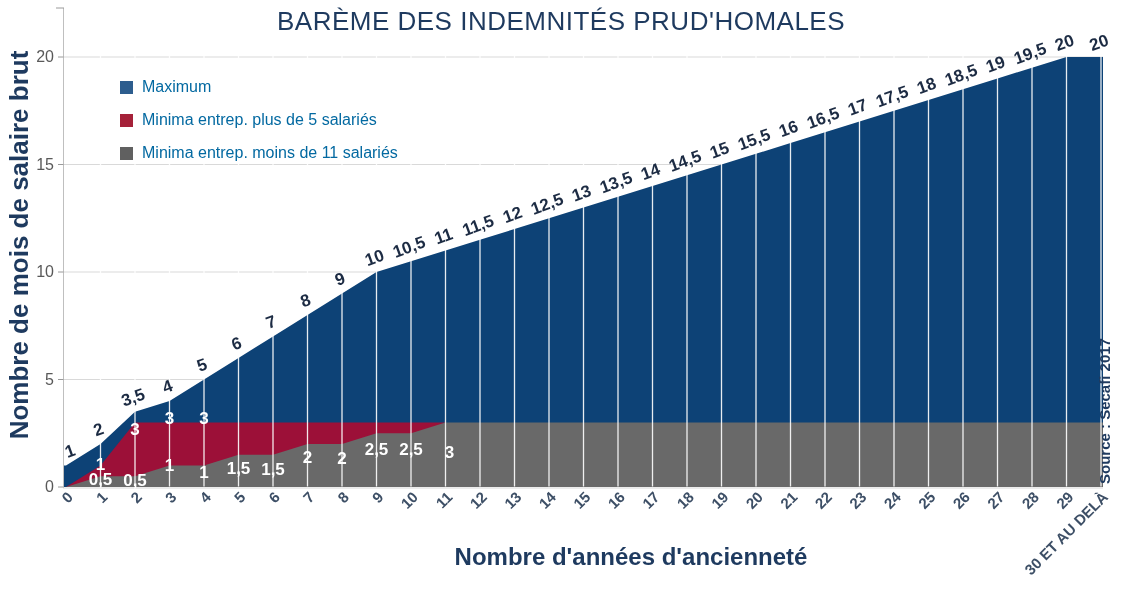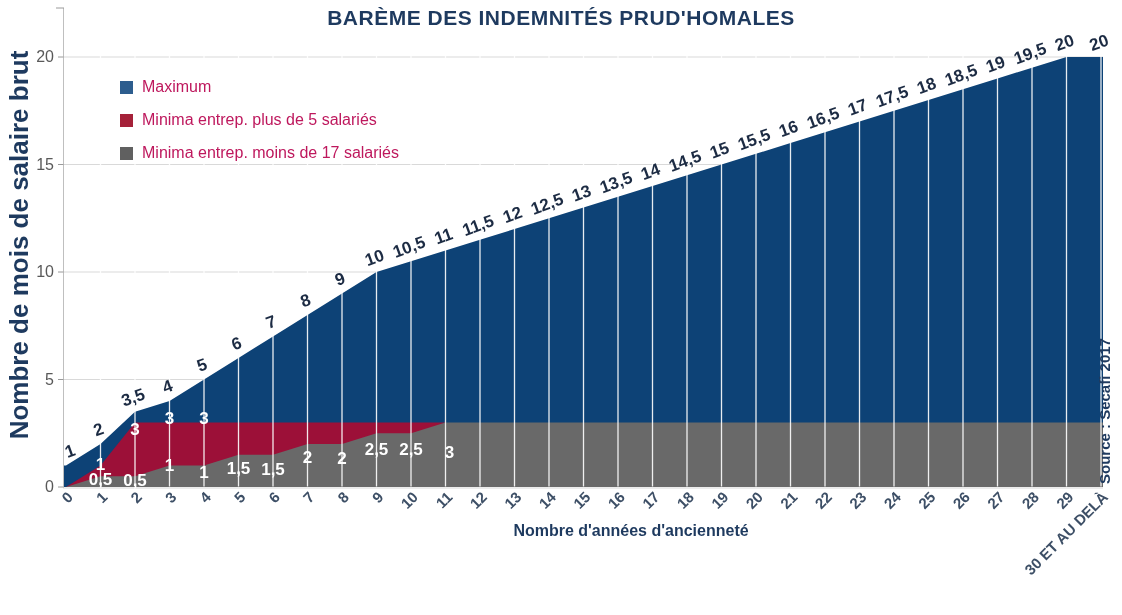--- a/index.html
+++ b/index.html
@@ -1,28 +1,28 @@
 <!DOCTYPE html>
 <html><head>
 <meta charset="utf-8">
 <style>
   html,body{margin:0;padding:0;background:#fff;}
   #canvas{position:relative;width:1122px;height:615px;background:#ffffff;overflow:hidden;
           font-family:"Liberation Sans",sans-serif;}
   #page-title{position:absolute;top:6px;left:60px;right:60px;text-align:center;
-              font-size:21px;font-weight:bold;letter-spacing:.5px;color:#1e3a5f;}
+              font-size:26px;font-weight:normal;letter-spacing:.5px;color:#1e3a5f;}
   #legend{position:absolute;top:78px;left:120px;display:flex;flex-direction:column;gap:15px;}
   .legend-row{display:flex;align-items:center;}
   .swatch{width:13px;height:13px;margin-right:9px;flex:0 0 13px;}
-  .legend-label{font-size:16px;color:#be185d;}
+  .legend-label{font-size:16px;color:#0369a1;}
   #y-title{position:absolute;left:19px;top:245px;white-space:nowrap;
            transform:translate(-50%,-50%) rotate(-90deg);
            font-size:26px;font-weight:bold;color:#1e3a5f;}
-  #x-title{position:absolute;top:522px;left:140px;right:0;text-align:center;
-           font-size:16px;font-weight:bold;color:#1e3a5f;}
+  #x-title{position:absolute;top:543px;left:140px;right:0;text-align:center;
+           font-size:24px;font-weight:bold;color:#1e3a5f;}
   #source-note{position:absolute;left:1096px;top:484px;transform-origin:0 0;
                transform:rotate(-90deg);white-space:nowrap;
                font-size:15px;font-weight:600;color:#1f3a5f;}
   #plot{position:absolute;left:0;top:0;}
   text{font-family:"Liberation Sans",sans-serif;}
   .lbl-max{font-size:17px;font-weight:bold;fill:#1c2b43;}
   .lbl-white{font-size:17px;font-weight:bold;fill:#ffffff;}
   .tick-x{font-size:15px;font-weight:600;fill:#3d4f66;}
   .tick-y{font-size:16px;fill:#595959;}
 </style>
@@ -166,20 +166,20 @@
     <div class="legend-row">
       <span class="swatch" style="background: rgb(45, 93, 142);"></span>
       <span class="legend-label">Maximum</span>
     </div>
     <div class="legend-row">
       <span class="swatch" style="background: rgb(165, 33, 57);"></span>
       <span class="legend-label">Minima entrep. plus de 5 salariés</span>
     </div>
     <div class="legend-row">
       <span class="swatch" style="background: rgb(96, 96, 96);"></span>
-      <span class="legend-label">Minima entrep. moins de 17 salariés</span>
+      <span class="legend-label">Minima entrep. moins de 11 salariés</span>
     </div>
   </div>
 
   <div id="y-title">Nombre de mois de salaire brut</div>
   <div id="x-title">Nombre d'années d'ancienneté</div>
   <div id="source-note">Source : Secafi 2017</div>
 </div>
 
 </body></html>

